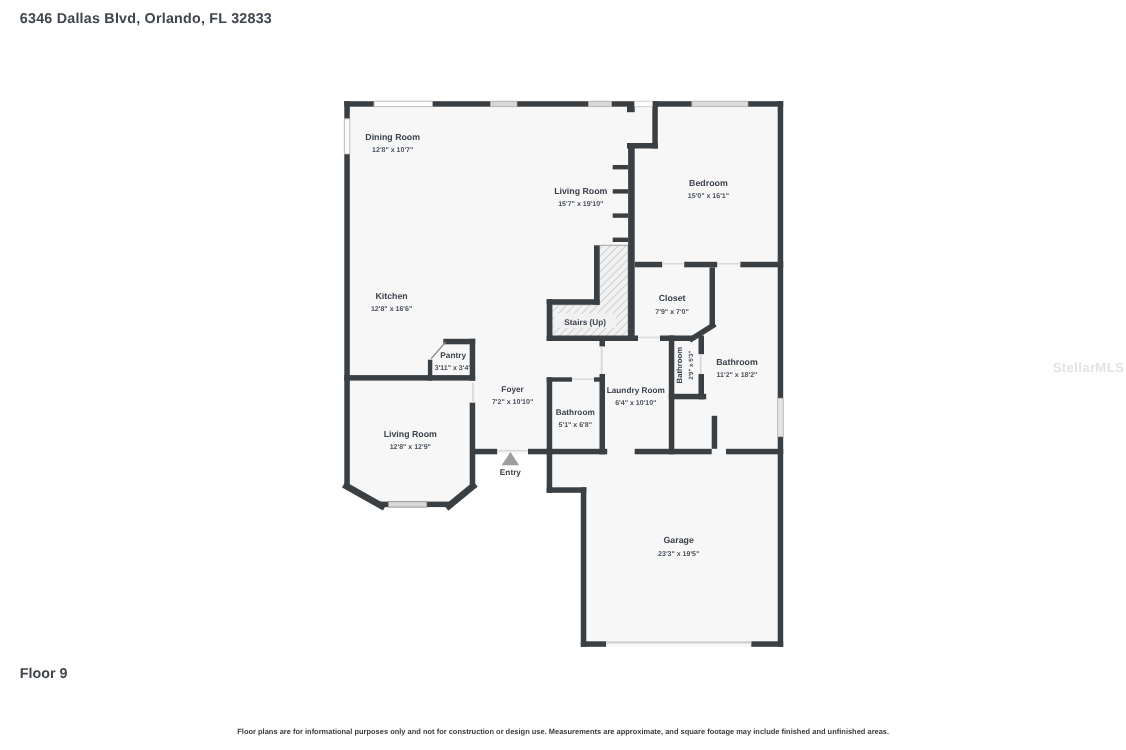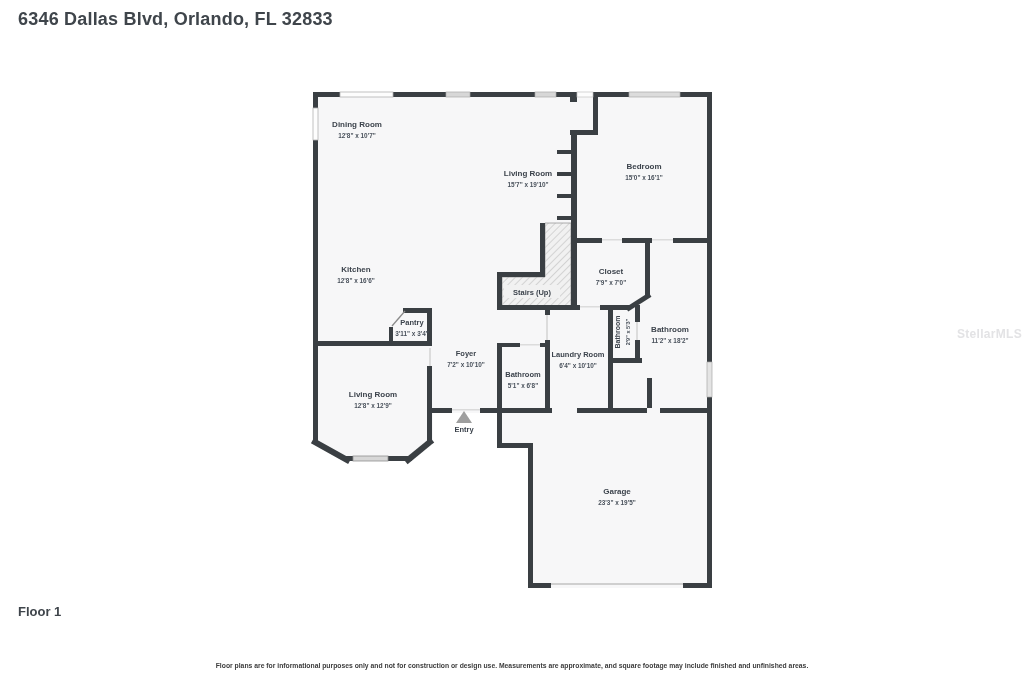--- a/index.html
+++ b/index.html
@@ -1,18 +1,18 @@
 <!DOCTYPE html>
 <html><head>
 <meta charset="utf-8">
 <style>
   html,body{margin:0;padding:0;background:#ffffff;}
   .page{position:relative;width:1024px;height:682px;background:#ffffff;overflow:hidden;
         font-family:"Liberation Sans", sans-serif;}
-  .title{position:absolute;left:18px;top:9px;font-size:18px;font-weight:bold;color:#3f454b;letter-spacing:0.2px;}
+  .title{position:absolute;left:18px;top:9px;font-size:13px;font-weight:bold;color:#3f454b;letter-spacing:0.2px;}
   .floor-label{position:absolute;left:18px;top:604px;font-size:13px;font-weight:bold;color:#3f454b;}
   .watermark{position:absolute;right:2px;top:327px;font-size:12px;font-weight:bold;color:#e3e3e5;letter-spacing:0.3px;margin-left:32px;}
   .disclaimer{position:absolute;left:0;top:662px;width:100%;text-align:center;
               font-size:6.8px;font-weight:bold;color:#3c3c3c;}
   svg.plan{position:absolute;left:0;top:0;}
   svg text{font-family:"Liberation Sans", sans-serif;text-anchor:middle;}
   .room-name{font-size:8px;font-weight:700;fill:#3c434c;}
   .room-dims{font-size:6.4px;font-weight:600;fill:#4a525c;}
   .small-label{font-size:7.5px;font-weight:700;fill:#3c434c;}
   .vname{font-size:7px;font-weight:700;fill:#3c434c;}
@@ -180,16 +180,16 @@
       <text class="room-dims" x="373" y="408">12'8" x 12'9"</text>
 
       <text class="small-label" x="464" y="432">Entry</text>
 
       <text class="room-name" x="617" y="494">Garage</text>
       <text class="room-dims" x="617" y="505">23'3" x 19'5"</text>
     </g>
   </svg>
 
   <div class="watermark">StellarMLS</div>
-  <div class="floor-label">Floor 1</div>
+  <div class="floor-label">Floor 9</div>
   <div class="disclaimer">Floor plans are for informational purposes only and not for construction or design use. Measurements are approximate, and square footage may include finished and unfinished areas.</div>
 
 </div>
 
 </body></html>

